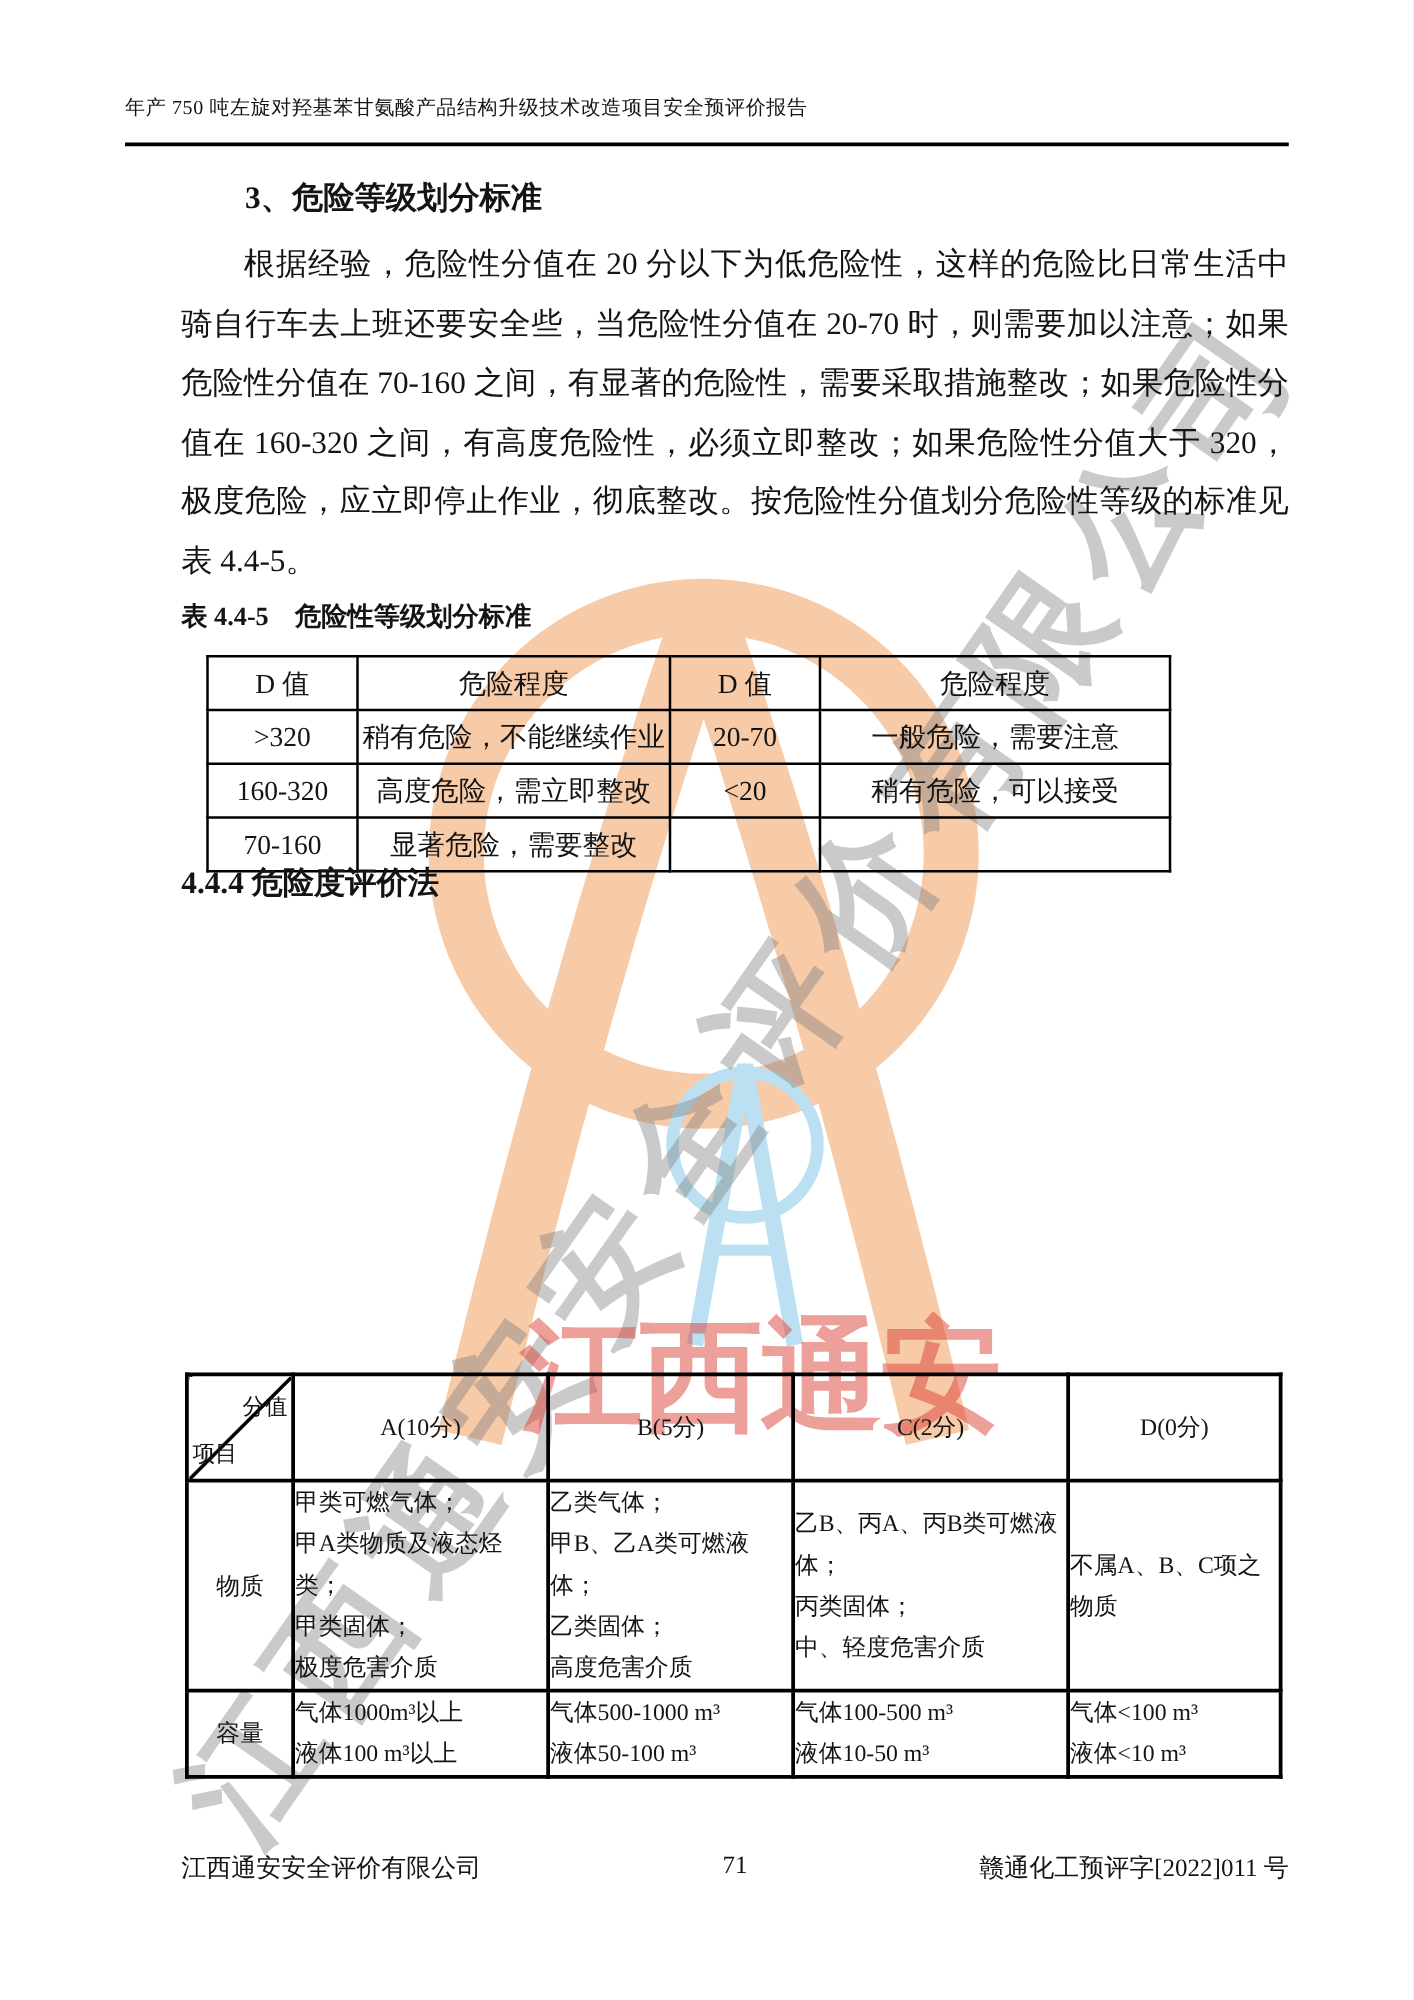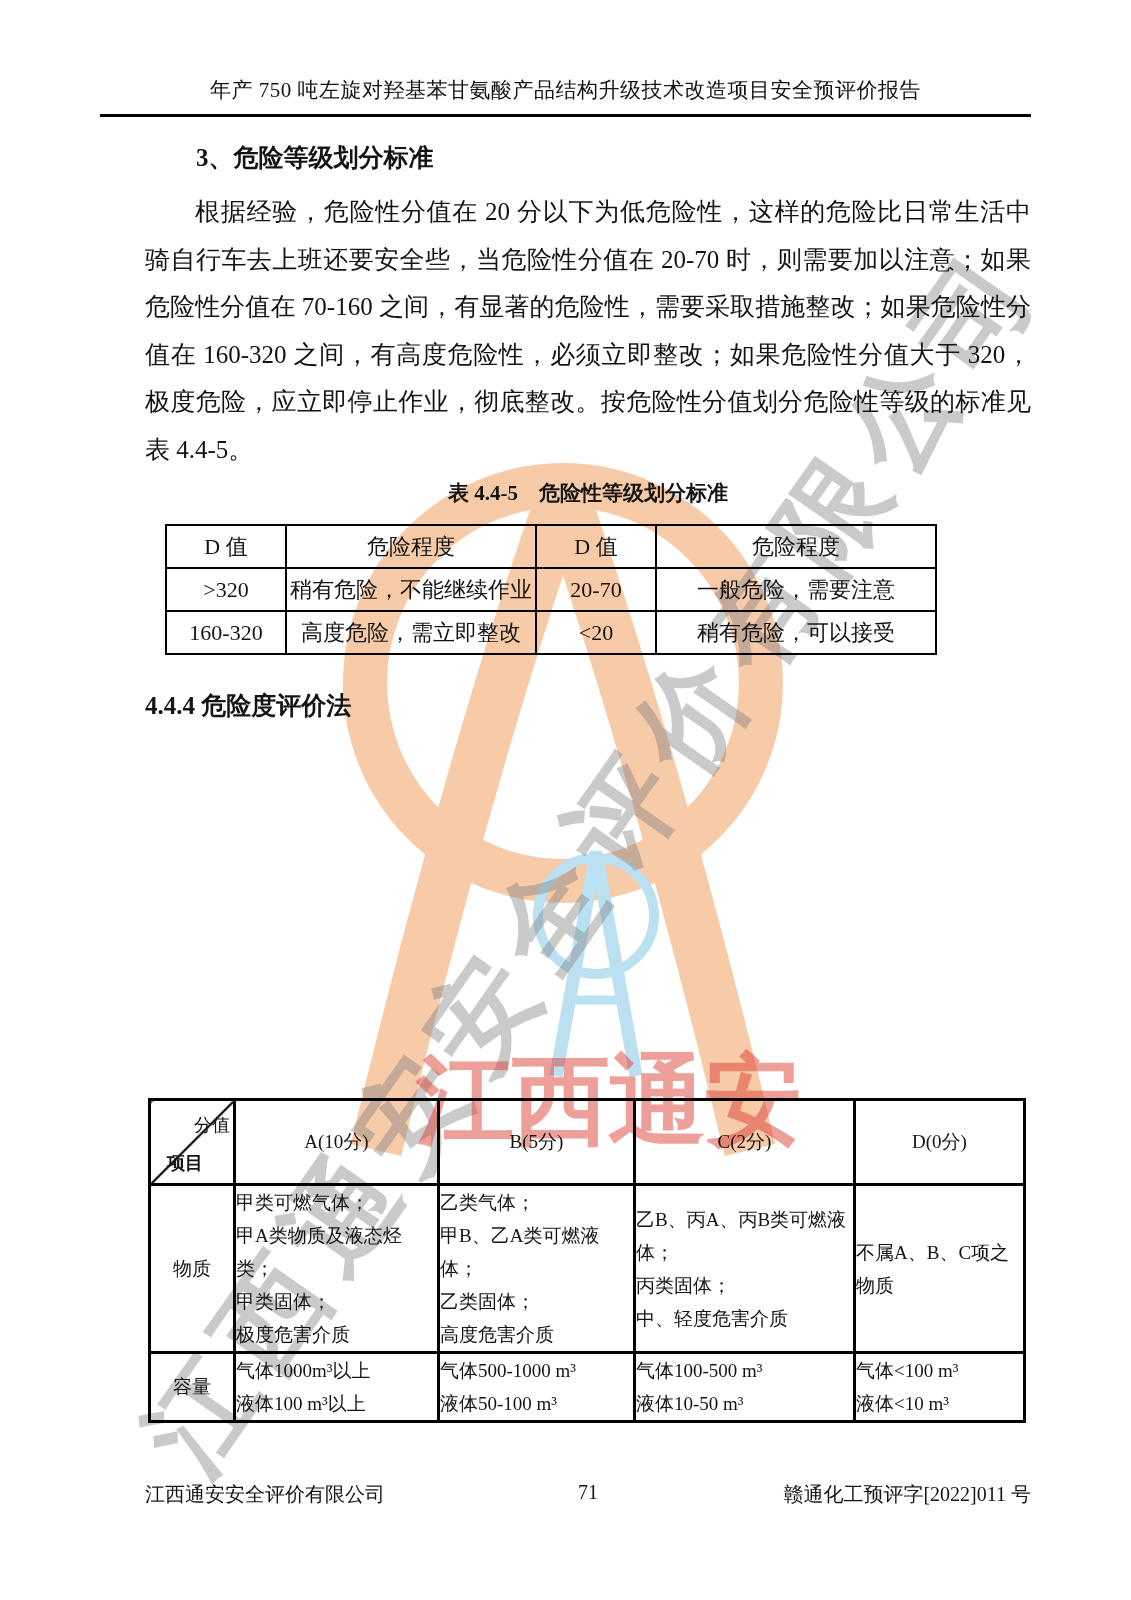--- a/index.html
+++ b/index.html
@@ -18,34 +18,34 @@
   }
   .wm-red {
     position:absolute; left:416px; top:1036px; z-index:3;
     font-size:98px; font-weight:bold; letter-spacing:-2px; white-space:nowrap;
     color:rgba(219,64,53,0.50);
   }
   
   .content { position:absolute; inset:0; z-index:10; }
   .doc-header {
     position:absolute; top:76px; left:100px; width:931px;
-    text-align:center; font-size:21px; letter-spacing:.5px;
+    text-align:left; font-size:16px; letter-spacing:.5px;
   }
   .header-rule { position:absolute; top:114px; left:100px; width:931px; height:3px; background:#000; }
   h3 { margin:0; font-size:25px; font-weight:bold;font-family:Liberation Serif, serif; }
   .sec3 { position:absolute; top:141px; left:196px; }
   .sec444 { position:absolute; top:689px; left:145px; }
   .para {
     position:absolute; left:145px; width:886px; margin:0;
     font-size:25px; line-height:47.5px; text-align:justify; text-indent:2em;
   }
   .para1 { top:188px; }
   .para2 { top:734px; }
   .tbl-title {
-    position:absolute; left:145px; width:886px; text-align:center;
+    position:absolute; left:145px; width:886px; 
     font-size:21px; font-weight:bold;
   }
   .t1 { top:479px; }
   .t2 { top:1076px; }
   table { border-collapse:collapse; table-layout:fixed; }
   .tbl1 { position:absolute; top:524px; left:165px; width:770px; font-size:22px; }
   .tbl1 td { border:2px solid #000; text-align:center; height:41px; padding:0 2px; }
   .tbl2 { position:absolute; top:1098px; left:148px; width:875px; font-size:19px; }
   .tbl2 td { border:3px solid #000; padding:0; }
   .tbl2 .hdr td { text-align:center; height:82px; }
@@ -55,21 +55,21 @@
     line-height:33px; padding:3px 4px 3px 5px;
   }
   .row-material td { height:134px; }
   .row-capacity td { height:66px; }
   .corner { position:relative;
     background:linear-gradient(to bottom right,
       transparent calc(50% - 1.2px), #000 calc(50% - 1.2px),
       #000 calc(50% + 1.2px), transparent calc(50% + 1.2px));
   }
   .corner-top { position:absolute; top:12px; right:3px; font-size:18px; }
-  .corner-bottom { position:absolute; bottom:8px; left:16px; font-size:18px;font-weight:bold; }
+  .corner-bottom { position:absolute; bottom:8px; left:3px; font-size:18px; }
   .footer { position:absolute; top:1481px; left:145px; width:886px; font-size:20px; }
   .footer-left { position:absolute; left:0; }
   .footer-center { position:absolute; left:0; width:100%; text-align:center; }
   .footer-right { position:absolute; right:0; }
 </style>
 </head>
 <body>
 
 <div class="page">
 
@@ -113,20 +113,26 @@
           <td>&gt;320</td>
           <td>稍有危险，不能继续作业</td>
           <td>20-70</td>
           <td>一般危险，需要注意</td>
         </tr>
         <tr>
           <td>160-320</td>
           <td>高度危险，需立即整改</td>
           <td>&lt;20</td>
           <td>稍有危险，可以接受</td>
+        </tr>
+        <tr>
+          <td>70-160</td>
+          <td>显著危险，需要整改</td>
+          <td></td>
+          <td></td>
         </tr>
       </tbody>
     </table>
 
     <h3 class="sec444">4.4.4 危险度评价法</h3>
 
     <table class="tbl2">
       <colgroup>
           <col style="width:85px">
           <col style="width:204px">

